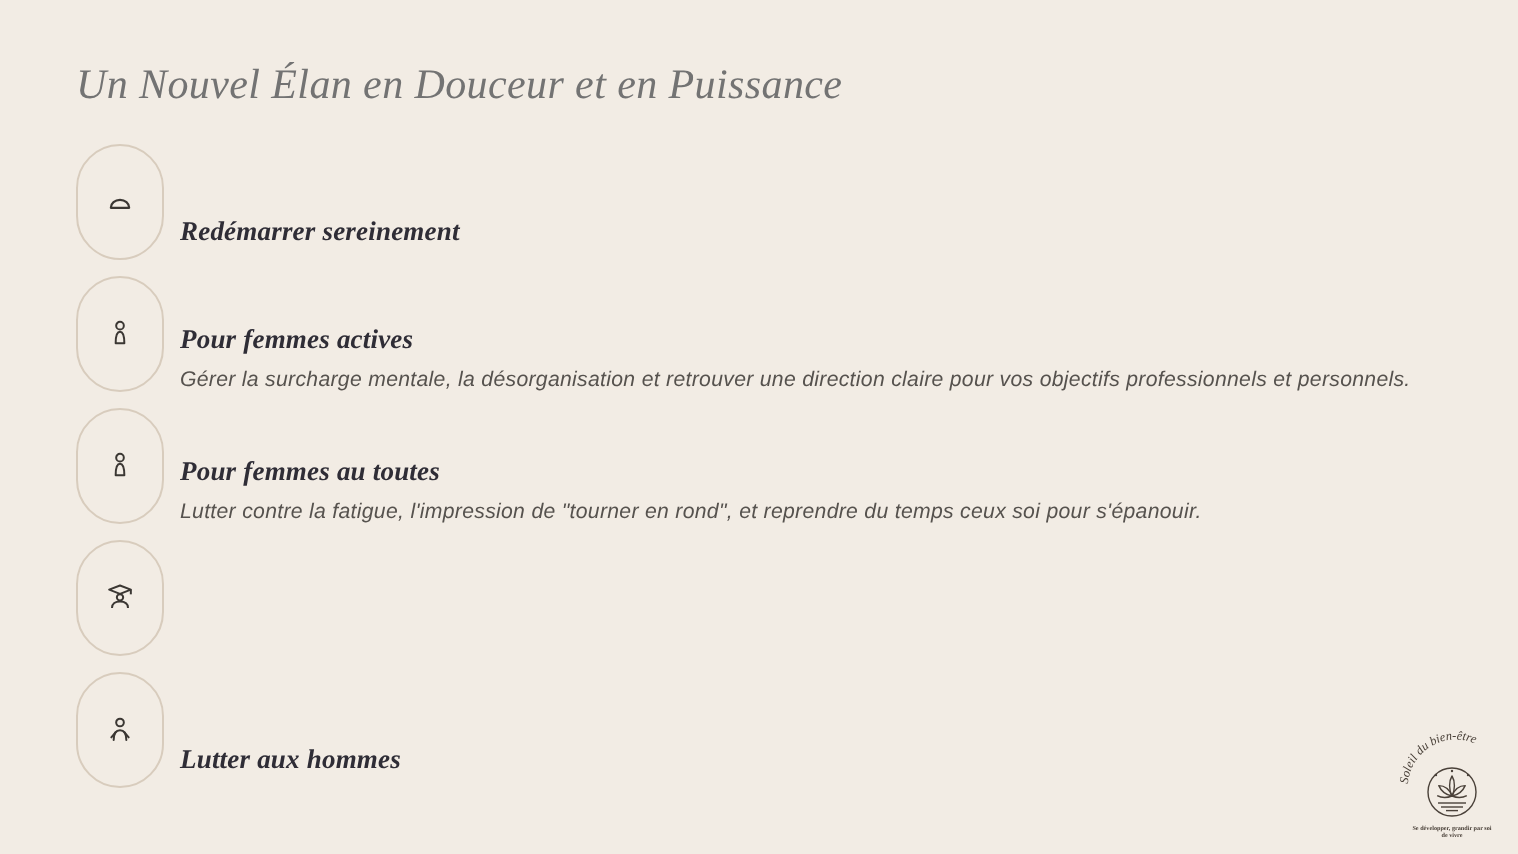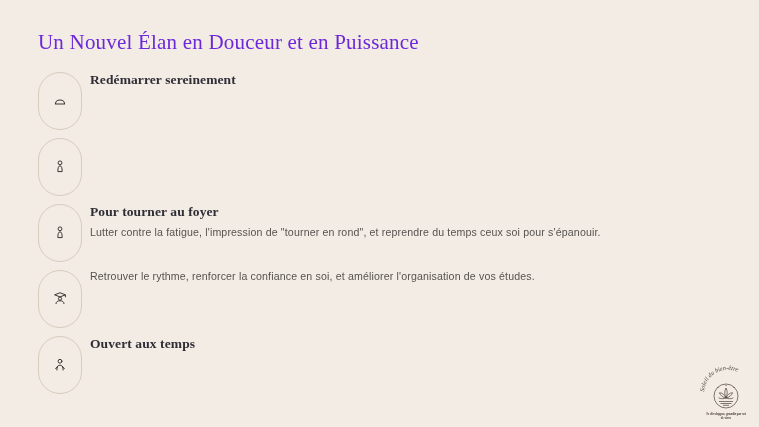--- a/index.html
+++ b/index.html
@@ -12,35 +12,37 @@
   }
   .slide { position: absolute; inset: 0; }
   .page-title {
     position: absolute;
     left: 38px;
     top: 30px;
     font-family: "Liberation Serif", "DejaVu Serif", serif;
     font-weight: 400;
     font-size: 21px;
     letter-spacing: 0.2px;
-    color: #6d28d9;
+    color: #737373;
     white-space: nowrap;
+    font-style: italic;
   }
   .rows {
     position: absolute;
     left: 38px;
     top: 72px;
     display: flex;
     flex-direction: column;
     gap: 8px;
   }
   .row {
     display: flex;
-    align-items: flex-start;
+    align-items: flex-end;
     height: 58px;
+    font-style: italic;
   }
   .icon-pill {
     width: 44px;
     height: 58px;
     border: 1px solid #d8ccbd;
     border-radius: 999px;
     flex: 0 0 auto;
     display: flex;
     align-items: center;
     justify-content: center;
@@ -103,66 +105,69 @@
 
     <div class="row">
       <div class="icon-pill">
         <span>
           <svg width="20" height="20" viewBox="0 0 24 24" fill="none" stroke="#3b3733" stroke-width="1.2" stroke-linejoin="round">
             <circle cx="12" cy="7" r="2.3"></circle>
             <path d="M9.4 17.5 C9.4 13 10.2 10.6 12 10.6 C13.8 10.6 14.6 13 14.6 17.5 Z"></path>
           </svg>
         </span>
       </div>
+      <div class="row-text">
+        <div class="row-title">Pour femmes actives</div>
+        <div class="row-desc">Gérer la surcharge mentale, la désorganisation et retrouver une direction claire pour vos objectifs professionnels et personnels.</div>
+      </div>
     </div>
 
     <div class="row">
       <div class="icon-pill">
         <span>
           <svg width="20" height="20" viewBox="0 0 24 24" fill="none" stroke="#3b3733" stroke-width="1.2" stroke-linejoin="round">
             <circle cx="12" cy="7" r="2.3"></circle>
             <path d="M9.4 17.5 C9.4 13 10.2 10.6 12 10.6 C13.8 10.6 14.6 13 14.6 17.5 Z"></path>
           </svg>
         </span>
       </div>
       <div class="row-text">
-        <div class="row-title">Pour tourner au foyer</div>
+        <div class="row-title">Pour femmes au toutes</div>
         <div class="row-desc">Lutter contre la fatigue, l'impression de "tourner en rond", et reprendre du temps ceux soi pour s'épanouir.</div>
       </div>
     </div>
 
     <div class="row">
       <div class="icon-pill">
         <span>
           <svg width="20" height="20" viewBox="0 0 24 24" fill="none" stroke="#3b3733" stroke-width="1.2" stroke-linejoin="round">
             <path d="M12 4.5 L18.5 7 L12 9.5 L5.5 7 Z"></path>
             <path d="M18.5 7 V 9.8"></path>
             <circle cx="12" cy="11.6" r="1.9"></circle>
             <path d="M7.2 18 C7.2 15.3 9.2 14.1 12 14.1 C14.8 14.1 16.8 15.3 16.8 18"></path>
           </svg>
         </span>
       </div>
       <div class="row-text">
-        <div class="row-desc">Retrouver le rythme, renforcer la confiance en soi, et améliorer l'organisation de vos études.</div>
       </div>
     </div>
 
     <div class="row">
       <div class="icon-pill">
         <span>
           <svg width="20" height="20" viewBox="0 0 24 24" fill="none" stroke="#3b3733" stroke-width="1.2" stroke-linecap="round" stroke-linejoin="round">
             <circle cx="12" cy="7.5" r="2.3"></circle>
             <path d="M8.2 18 C8.2 14 9.7 12.2 12 12.2 C14.3 12.2 15.8 14 15.8 18"></path>
             <path d="M9.3 13.4 L6.8 16.4"></path>
             <path d="M14.7 13.4 L17.2 16.4"></path>
           </svg>
         </span>
       </div>
       <div class="row-text">
-        <div class="row-title">Ouvert aux temps</div>
+        <div class="row-title">Lutter aux hommes</div>
       </div>
     </div>
 
   </div>
 
   <div class="brand-logo">
     <svg width="56" height="58" viewBox="0 0 56 56">
       <defs>
         <path id="arcPath" d="M6 32 A 24 24 0 0 1 48 14"></path>
       </defs>

